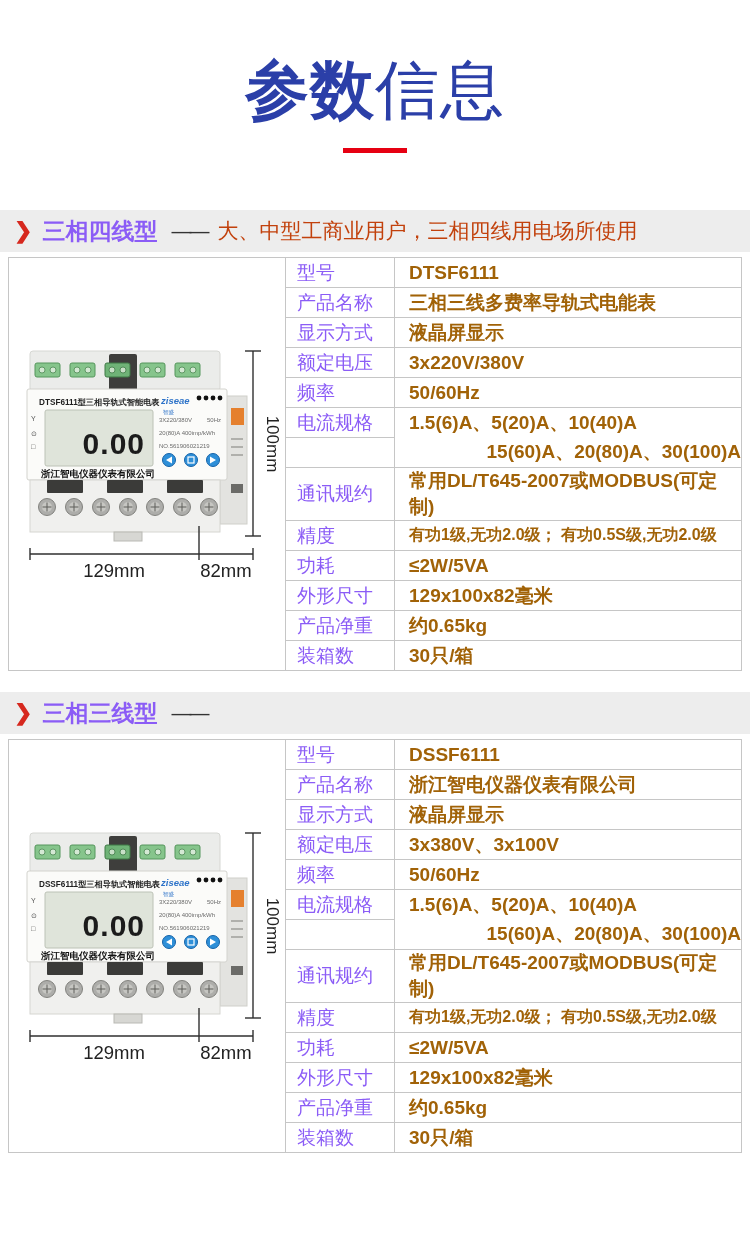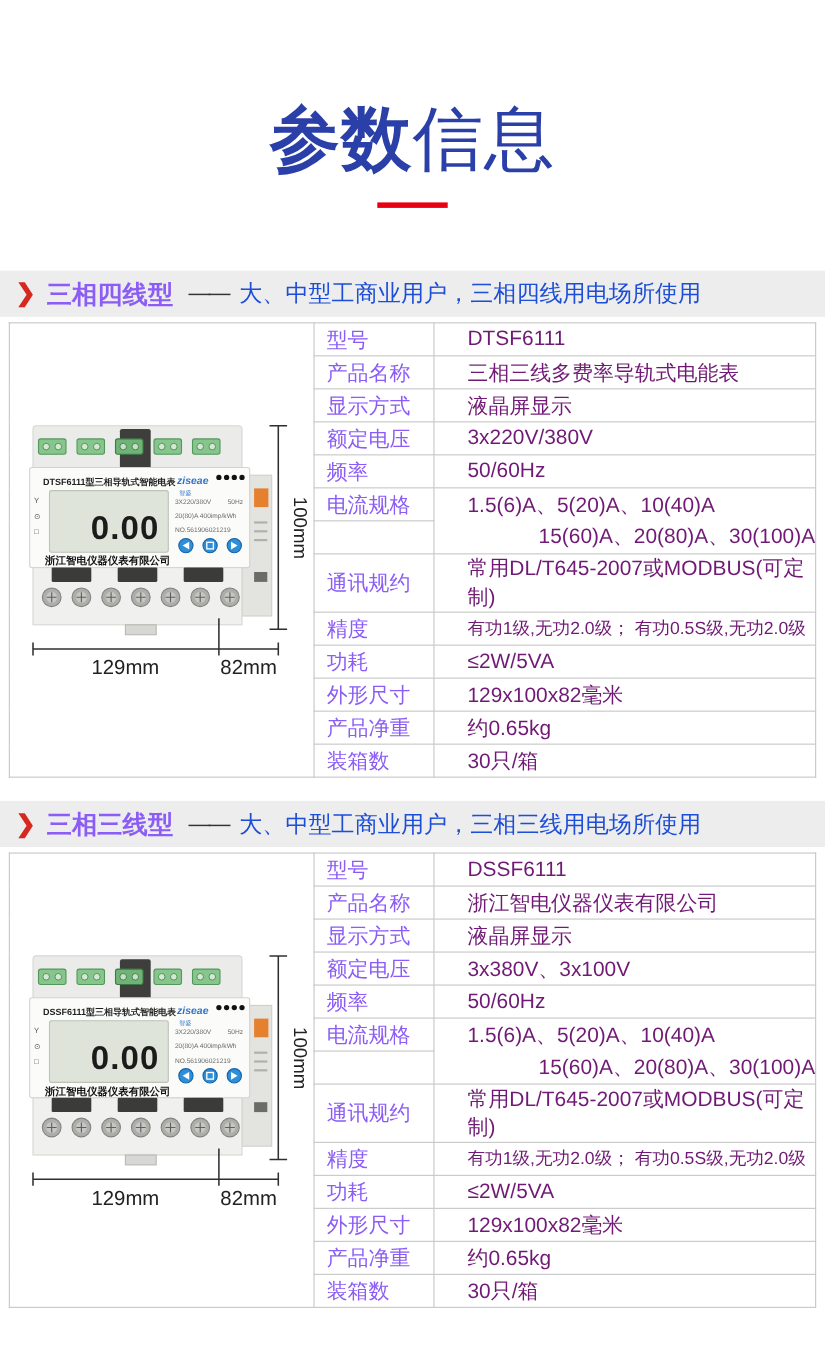--- a/index.html
+++ b/index.html
@@ -1,43 +1,43 @@
 <!DOCTYPE html>
 <html><head>
 <meta charset="utf-8">
 <style>
   * { margin:0; padding:0; box-sizing:border-box; }
   body {
     width:750px; height:1239px; margin:0 auto; background:#ffffff;
     font-family:"Liberation Sans", sans-serif; overflow:hidden;
   }
-  .page-title { text-align:center; padding-top:94px; font-size:64px; line-height:1; color:#2b3fa8; letter-spacing:1px; }
+  .page-title { text-align:center; padding-top:58px; font-size:64px; line-height:1; color:#2b3fa8; letter-spacing:1px; }
   .page-title .t-bold { font-weight:900; }
   .page-title .t-light { font-weight:400; }
   .title-underline { width:64px; height:5px; background:#e60012; margin:26px auto 0; }
 
   .sec-bar {
     margin-top:57px; height:42px; background:#ededed;
     display:flex; align-items:center; padding-left:14px;
   }
   .sec-bar.second { margin-top:21px; }
   .sec-arrow { color:#d6281e; font-size:22px; font-weight:900; margin-right:10px; line-height:1; }
   .sec-name { font-size:23px; font-weight:700; color:#8b5cf6; }
   .sec-dash { font-size:20px; color:#333; margin:0 10px 0 14px; letter-spacing:-2px; white-space:nowrap; }
-  .sec-desc { font-size:21px; color:#1d4ed8; }
+  .sec-desc { font-size:21px; color:#c2410c; }
 
   table.spec-table {
     border-collapse:collapse; table-layout:fixed;
     width:734px; margin:5px 8px 0;
     border:1px solid #8f8f8f;
   }
   .spec-table td { border:1px solid #c6c6c6; height:30px; padding:0; vertical-align:middle; }
   .spec-table td.img-cell { width:277px; position:relative; padding:0; }
   .spec-table td.lbl { width:109px; padding-left:11px; font-size:19px; color:#8b5cf6; font-weight:500; }
-  .spec-table td.val { padding-left:30px; font-size:19px; color:#701a75; font-weight:400; }
+  .spec-table td.val { padding-left:14px; font-size:19px; color:#a16207; font-weight:700; }
   .spec-table td.val.small { font-size:16px;margin-left:15px; }
   .spec-table td.merge-top { border-top-style:hidden;text-align:right; }
 
   .meter-svg { position:absolute; left:0; top:0; width:277px; height:404px; }
   .meter-svg text { font-family:"Liberation Sans", sans-serif; }
   .lcd-digits { font-family:"DejaVu Sans Mono", monospace; font-weight:700; letter-spacing:1px; }
 </style>
 </head>
 <body>
 
@@ -247,21 +247,20 @@
         <td class="lbl">装箱数</td>
         <td class="val">30只/箱</td>
       </tr>
 </tbody>
   </table>
 
 <div class="sec-bar second">
   <span class="sec-arrow">❯</span>
   <span class="sec-name">三相三线型</span>
   <span class="sec-dash">——</span>
-  <span class="sec-desc">大、中型工商业用户，三相三线用电场所使用</span>
 </div>
 
 <table class="spec-table">
   <colgroup>
       <col style="width:277px">
       <col style="width:109px">
       <col>
     </colgroup>
   <tbody>
       <tr>

